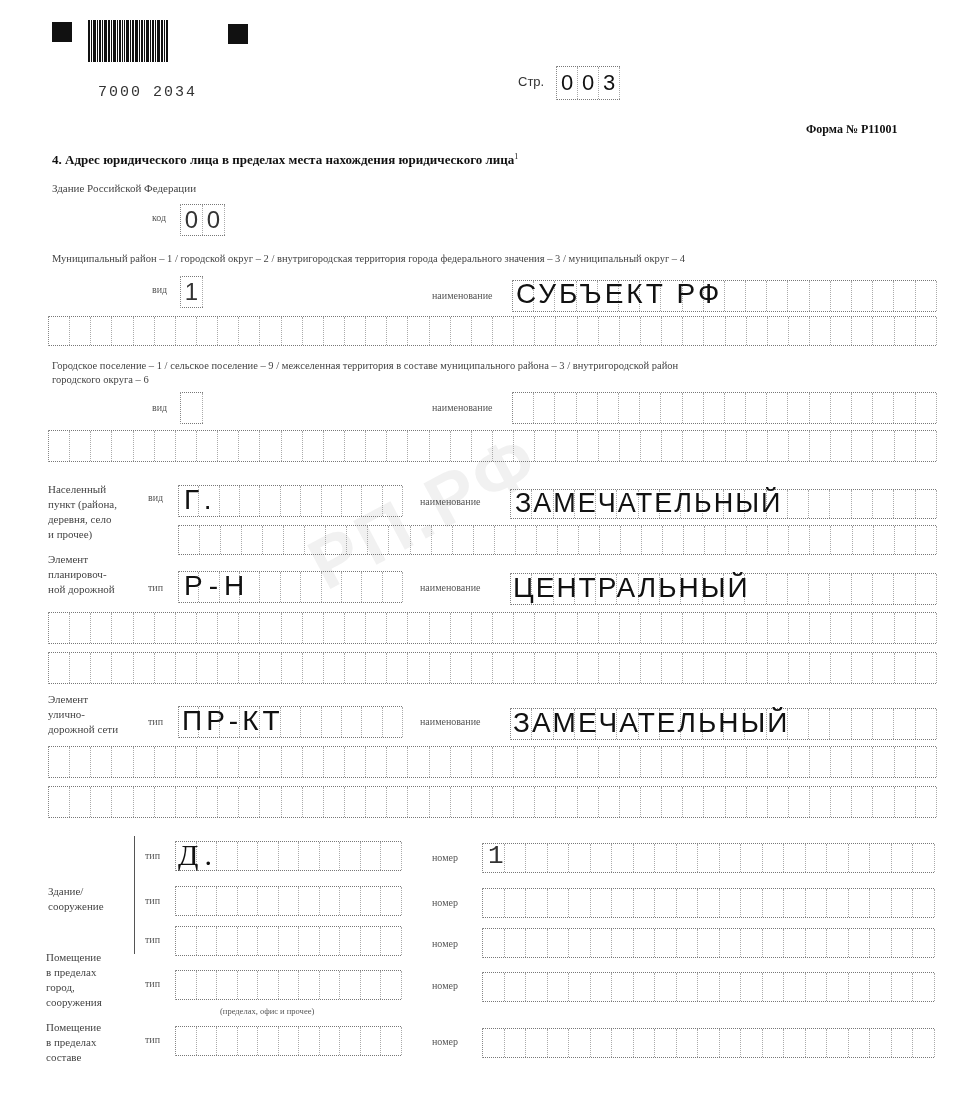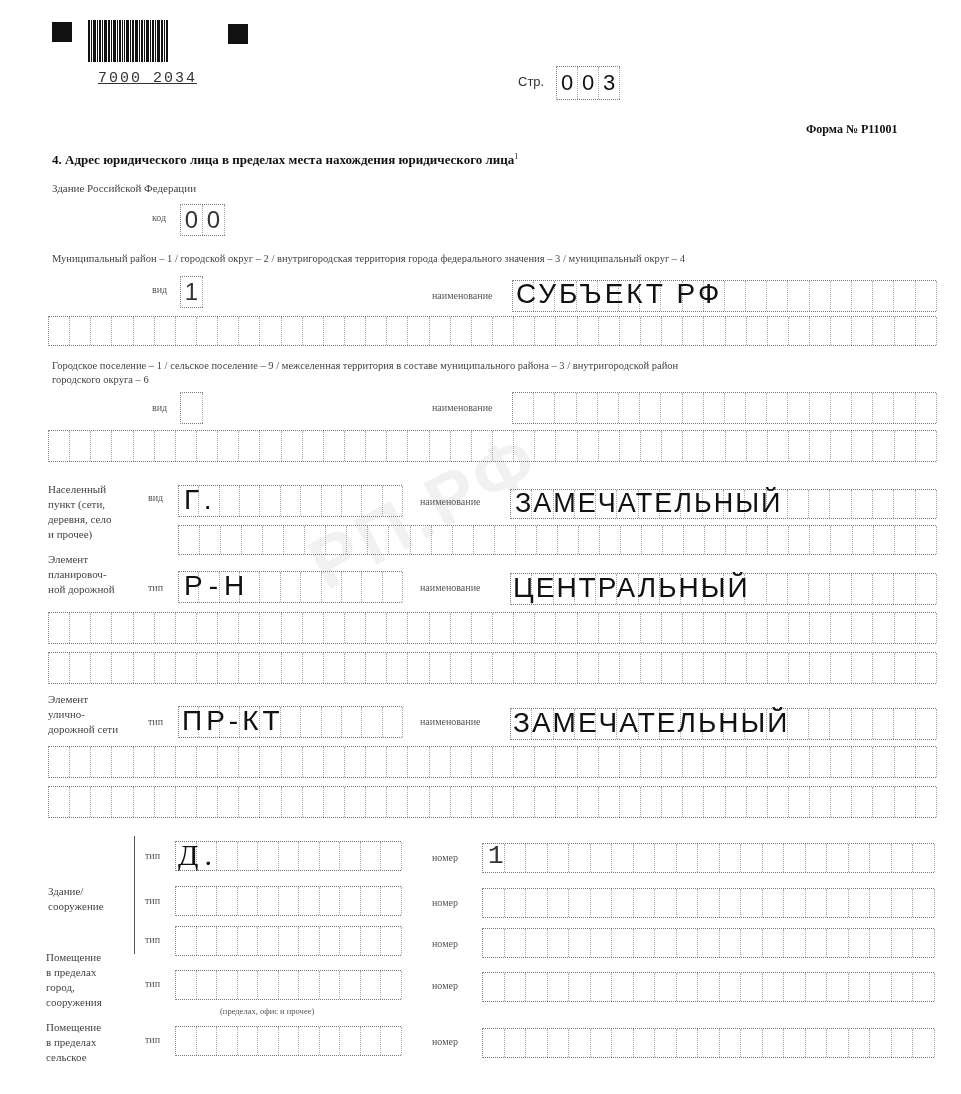--- a/index.html
+++ b/index.html
@@ -1,21 +1,21 @@
 <!DOCTYPE html>
 <html><head>
 <meta charset="utf-8">
 <style>
   html, body { margin:0; padding:0; background:#ffffff; }
   body { width:961px; height:1094px; position:relative; overflow:hidden; font-family:"Liberation Serif", serif; color:#222; }
   .abs { position:absolute; }
   .marker { position:absolute; width:20px; height:20px; background:#111; }
   .barcode { position:absolute; left:88px; top:20px; width:128px; height:42px; display:flex; align-items:stretch; }
   .barcode span { display:block; background:#111; margin-right:1px; }
-  .barcode-num { position:absolute; left:98px; top:70px; font-family:"Liberation Mono", monospace; font-size:15px; letter-spacing:2px; color:#333;text-decoration:underline; }
+  .barcode-num { position:absolute; left:98px; top:84px; font-family:"Liberation Mono", monospace; font-size:15px; letter-spacing:2px; color:#333; }
   .label { font-size:11px; color:#444; }
   .label-small { font-size:10px; color:#555; }
   .title { font-size:13px; font-weight:bold; color:#111; }
   .form-num { font-size:12px; font-weight:bold; color:#111; }
   
   .cells { position:absolute; display:flex; border-top:1px dotted #777; border-bottom:1px dotted #777; border-left:1px dotted #888; box-sizing:border-box; }
   .cell { flex:0 0 auto; box-sizing:border-box; border-right:1px dotted #aaa; display:flex; align-items:center; justify-content:center; font-family:"Liberation Sans", sans-serif; color:#111; }
   .val-text { position:absolute; font-family:"Liberation Sans", sans-serif; color:#111; letter-spacing:3px; white-space:nowrap; }
   .vline { position:absolute; width:1px; background:#555; }
   .watermark { position:absolute; left:300px; top:470px; font-family:"Liberation Sans", sans-serif; font-size:72px; font-weight:bold; color:rgba(120,120,120,0.10); transform:rotate(-28deg); letter-spacing:4px; pointer-events:none; }
@@ -226,21 +226,21 @@
     <div class="cell" style="width: 21.1429px;"></div>
     <div class="cell" style="width: 21.1429px;"></div>
     <div class="cell" style="width: 21.1429px;"></div>
     <div class="cell" style="width: 21.1429px;"></div>
     <div class="cell" style="width: 21.1429px;"></div>
     <div class="cell" style="width: 21.1429px;"></div>
   </div>
 
 <div class="abs label" style="left:48px;top:482px;line-height:15px;">
   <div>Населенный</div>
-  <div>пункт (сети,</div>
+  <div>пункт (района,</div>
   <div>деревня, село</div>
   <div>и прочее)</div>
 </div>
 <div class="abs label-small" style="left:148px;top:492px;">вид</div>
 <div class="cells" style="left:178px;top:485px;width:224px;height:32px;">
     <div class="cell" style="width: 20.3636px;"></div>
     <div class="cell" style="width: 20.3636px;"></div>
     <div class="cell" style="width: 20.3636px;"></div>
     <div class="cell" style="width: 20.3636px;"></div>
     <div class="cell" style="width: 20.3636px;"></div>
@@ -748,21 +748,21 @@
     <div class="cell" style="width: 21.5238px;"></div>
     <div class="cell" style="width: 21.5238px;"></div>
     <div class="cell" style="width: 21.5238px;"></div>
     <div class="cell" style="width: 21.5238px;"></div>
   </div>
 <div class="abs" style="left:220px;top:1006px;font-size:8.5px;color:#555;">(пределах, офис и прочее)</div>
 
 <div class="abs label" style="left:46px;top:1020px;line-height:15px;">
   <div>Помещение</div>
   <div>в пределах</div>
-  <div>сельское</div>
+  <div>составе</div>
 </div>
 <div class="abs label-small" style="left:145px;top:1034px;">тип</div>
 <div class="cells" style="left:175px;top:1026px;width:226px;height:30px;">
     <div class="cell" style="width: 20.5455px;"></div>
     <div class="cell" style="width: 20.5455px;"></div>
     <div class="cell" style="width: 20.5455px;"></div>
     <div class="cell" style="width: 20.5455px;"></div>
     <div class="cell" style="width: 20.5455px;"></div>
     <div class="cell" style="width: 20.5455px;"></div>
     <div class="cell" style="width: 20.5455px;"></div>

